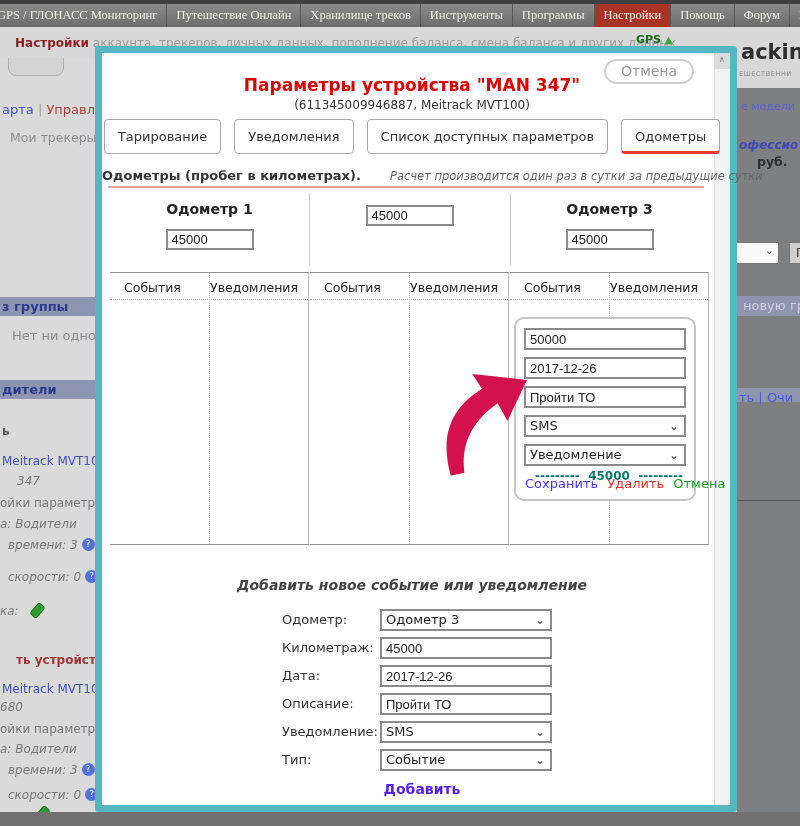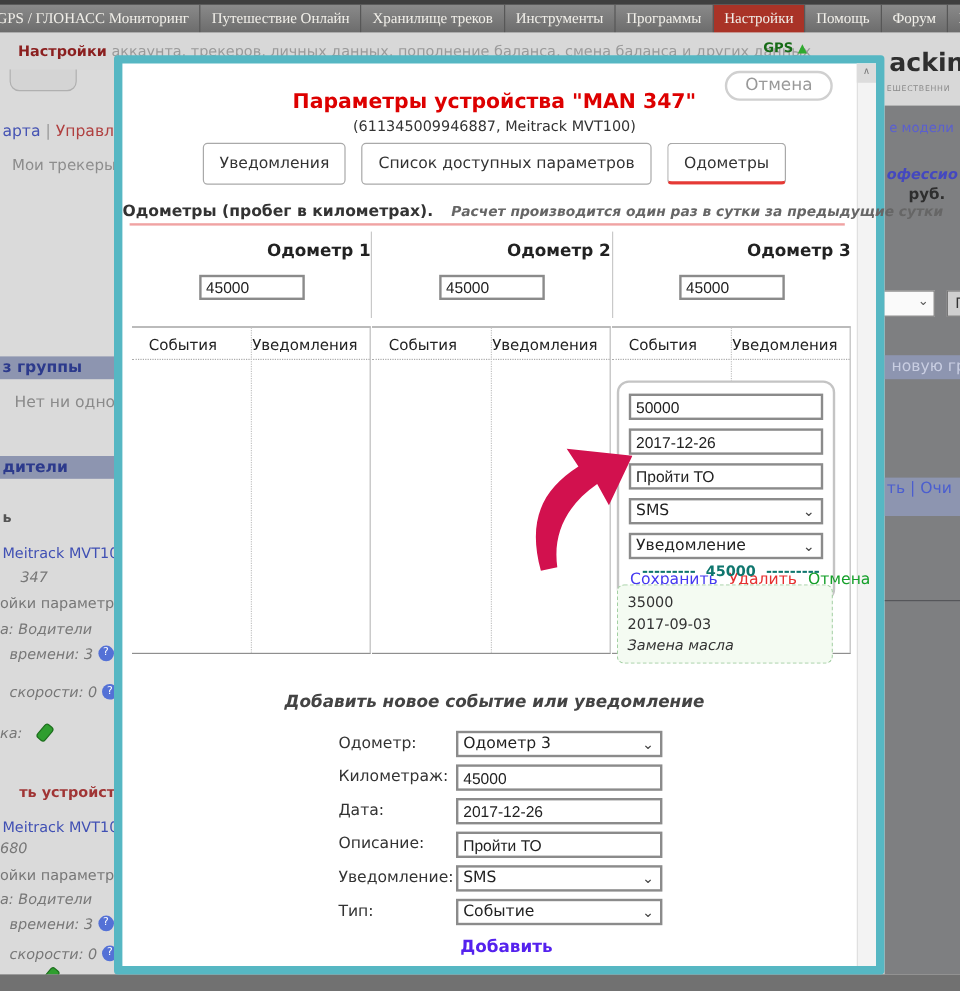--- a/index.html
+++ b/index.html
@@ -52,21 +52,21 @@
   .bg-logo-sub { position:absolute; left:2px; top:42px; font-size:6.5px; letter-spacing:0.6px; color:#8a8a8a; white-space:nowrap; }
   .bg-models { position:absolute; left:4px; top:72px; font-size:11px; color:#5a5fd0; white-space:nowrap; }
   .bg-pro { position:absolute; left:2px; top:110px; font-size:12px; font-weight:bold; font-style:italic; color:#4448c0; white-space:nowrap; }
   .bg-rub { position:absolute; left:20px; top:126px; font-size:12.5px; font-weight:bold; color:#2e2e2e; white-space:nowrap; }
   .bg-select { position:absolute; left:-6px; top:214px; width:48px; height:22px; background:#fafafa;
                border:1px solid #777; }
   .bg-select::after { content:"⌄"; position:absolute; right:4px; top:1px; font-size:11px; color:#555; }
   .bg-btn { position:absolute; left:52px; top:214px; width:46px; height:22px; background:#cfcfcf;
             border:1px solid #777; font-size:12px; color:#333; padding-left:6px; line-height:20px; }
   .band-r1 { top:268px; height:20px; } .band-r1 span { color:#c9cee2; font-weight:normal; left:6px; }
-  .band-r2 { top:370px; height:32px; } .band-r2 span { color:#4b5ecf; font-weight:normal; left:2px; }
+  .band-r2 { top:360px; height:14px; } .band-r2 span { color:#4b5ecf; font-weight:normal; left:2px; }
   .bg-hr { position:absolute; left:0; top:472px; width:63px; height:1px; background:#55565a; }
 
   
   .footer { position:absolute; left:0; top:812px; width:800px; height:14px; background:#717171; }
 
   
   .modal { position:absolute; left:95px; top:46px; width:642px; height:766px; background:#fff;
            border:7px solid #56b7c3; border-radius:3px; }
   .mscroll { position:absolute; right:0; top:0; bottom:0; width:16px; background:#f3f3f3; border-left:1px solid #e0e0e0; }
   .mscroll-up { position:absolute; right:0px; top:0px; width:16px; height:16px; background:#dcdcdc; cursor:pointer; }
@@ -76,27 +76,27 @@
                 text-align:center; line-height:21px; cursor:pointer; }
   .mtitle { position:absolute; left:0; top:22px; width:620px; text-align:center; font-size:17px;
             font-weight:bold; color:#dd0000; }
   .msub { position:absolute; left:0; top:45px; width:620px; text-align:center; font-size:12px; color:#333; }
   .tabs { position:absolute; left:0; top:66px; width:620px; display:flex; justify-content:center; gap:13px; }
   .tab { border:1px solid #a9a9a9; border-radius:4px; background:#fff; padding:9px 13px; font-size:13px;
          color:#333; cursor:pointer; white-space:nowrap; }
   .tab.active { border-bottom:3px solid #e53935; padding-bottom:7px; }
   .section-line { position:absolute; left:0; top:112px; width:620px; text-align:center; white-space:nowrap; }
   .section-title { font-size:13px; font-weight:bold; color:#333; }
-  .section-note { font-size:11.5px; font-style:italic; color:#666; margin-left:10px;font-weight:bold; }
+  .section-note { font-size:11.5px; font-style:italic; color:#666; margin-left:24px; }
   .red-divider { position:absolute; left:6px; top:133px; width:596px; height:2px; background:#f0a3a3; }
 
   
   .odo-zone { position:absolute; left:8px; top:140px; width:599px; height:79px; }
   .odo-col { position:absolute; top:0; width:199px; height:79px; }
-  .odo-col h4 { text-align:right; font-size:14px; color:#222; margin-top:8px; }
+  .odo-col h4 { text-align:center; font-size:14px; color:#222; margin-top:8px; }
   .odo-col input { display:block; margin:12px auto 0; width:88px; height:21px; border:2px solid #8b8b8b;
                    font-size:13px; padding:0 4px; color:#222; }
   .hdr-sep { position:absolute; top:0; width:1px; height:72px; background:#c9c9c9; }
 
   
   .tbl-zone { position:absolute; left:8px; top:219px; width:599px; height:273px; }
   .tbl { position:absolute; top:0; width:199px; height:273px; border-top:1px solid #8f8f8f;
          border-bottom:1px solid #8f8f8f; border-right:1px solid #bdbdbd; }
   .tbl-head { position:relative; height:27px; border-bottom:1px dotted #aaa; }
   .tbl-head .th1 { position:absolute; left:14px; top:7px; font-size:12.5px; color:#222; }
@@ -223,38 +223,38 @@
     <div class="mscroll">
       <div class="mscroll-up"></div>
     </div>
 
     <div class="cancel-top">Отмена</div>
 
     <div class="mtitle">Параметры устройства "MAN 347"</div>
     <div class="msub">(611345009946887, Meitrack MVT100)</div>
 
     <div class="tabs">
+      <div class="tab">Тарирование</div>
       <div class="tab">Уведомления</div>
       <div class="tab">Список доступных параметров</div>
       <div class="tab active">Одометры</div>
     </div>
 
     <div class="section-line">
       <span class="section-title">Одометры (пробег в километрах).</span>
       <span class="section-note">Расчет производится один раз в сутки за предыдущие сутки</span>
     </div>
     <div class="red-divider"></div>
 
     <div class="odo-zone">
       <div class="odo-col" style="left:0;">
         <h4>Одометр 1</h4>
         <input value="45000" style="">
       </div>
       <div class="odo-col" style="left:200px;">
-        <h4>Одометр 2</h4>
         <input value="45000" style="">
       </div>
       <div class="odo-col" style="left:400px;">
         <h4>Одометр 3</h4>
         <input value="45000" style="">
       </div>
       <div class="hdr-sep" style="left:199px;"></div>
       <div class="hdr-sep" style="left:400px;"></div>
     </div>
 
@@ -295,25 +295,20 @@
             <span class="lk-cancel">Отмена</span>
           </div>
         </div>
 
         <div class="blue-divider">
           <span>---------</span>
           &nbsp;<span>45000</span>&nbsp;
           <span>---------</span>
         </div>
 
-        <div class="event-card">
-          <div>35000</div>
-          <div>2017-09-03</div>
-          <div class="desc">Замена масла</div>
-        </div>
       </div>
     </div>
 
     <svg class="arrow" viewBox="0 0 90 120">
       <path d="M12,118 C 0,74 14,48 44,29 L34,14 L90,20 L70,62 L60,44 C 34,62 22,86 26,115 Z" fill="#d2114e"></path>
     </svg>
 
     <div class="add-title">Добавить новое событие или уведомление</div>
 
     <div class="frow" style="top:556px;">

